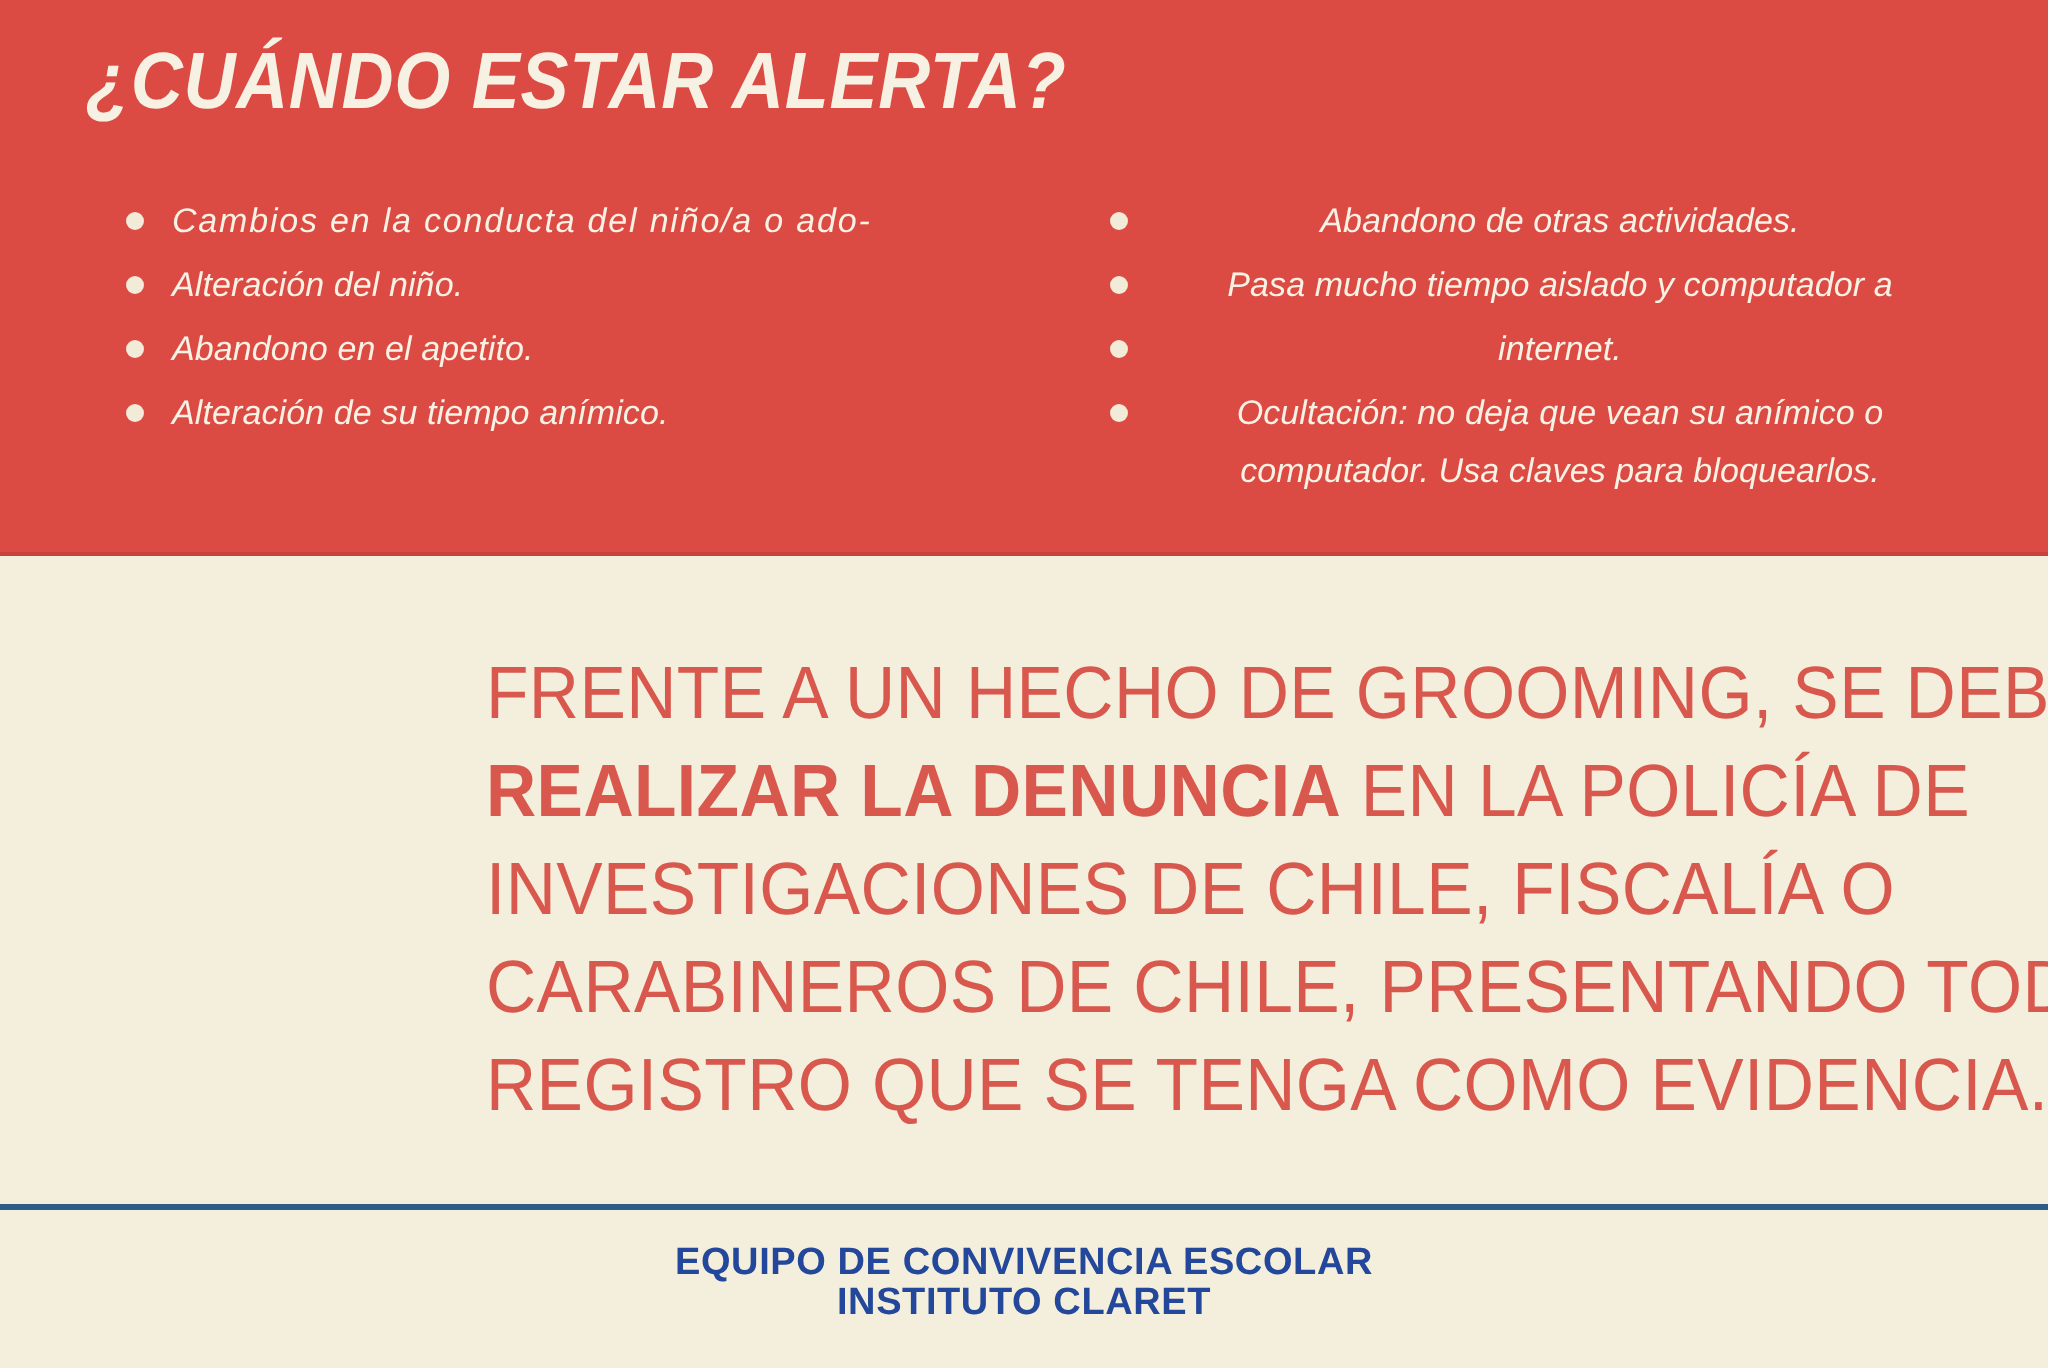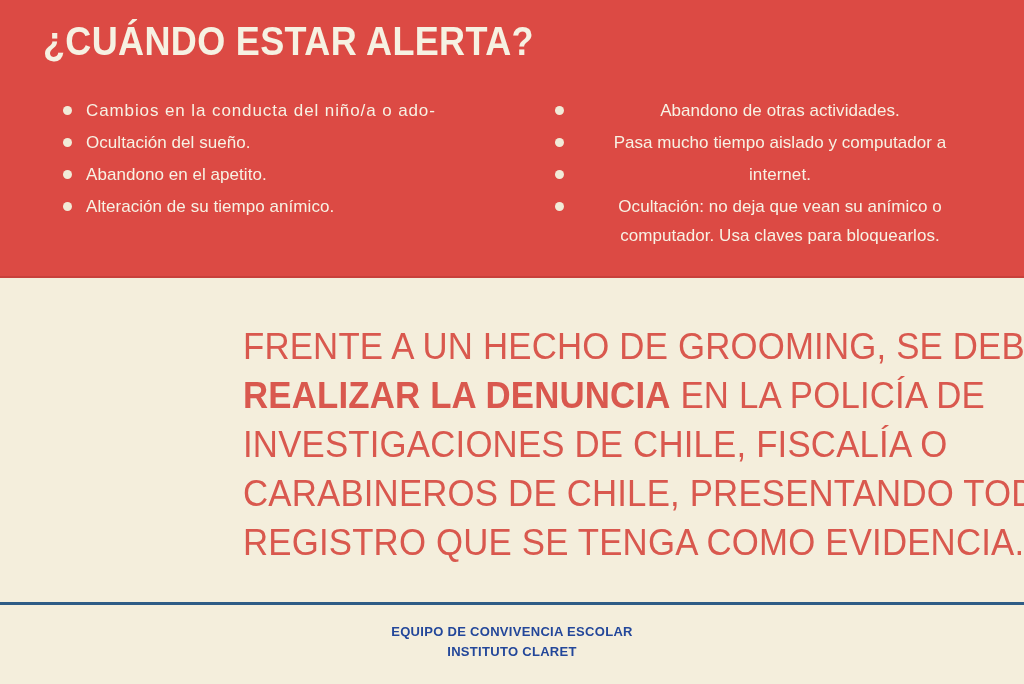--- a/index.html
+++ b/index.html
@@ -24,20 +24,21 @@
 
   
   .alert-band {
     position: absolute;
     left: 0;
     top: 0;
     width: 1024px;
     height: 278px;
     background: #DC4A44;
     box-sizing: border-box;
+    font-style: italic;
   }
   .alert-band-edge {
     position: absolute;
     left: 0;
     bottom: 0;
     width: 1024px;
     height: 2px;
     background: #C8413C;
   }
 
@@ -128,21 +129,21 @@
     background: #2E5C86;
   }
   .footer {
     position: absolute;
     left: 0;
     top: 622px;
     width: 1024px;
     text-align: center;
     color: #23479A;
     font-family: "Liberation Sans Narrow", "Liberation Sans", sans-serif;
-    font-size: 13px;
+    font-size: 19px;
     font-weight: 700;
     line-height: 20px;
     letter-spacing: 0.3px;
   }
   .footer .fline { display: block; }
 </style>
 </head>
 <body>
 
 <div id="poster">
@@ -158,21 +159,21 @@
         <p class="bullet-item two-line">
           <span class="dot"></span>
           <span class="btxt">
             <span class="ln">Cambios en la conducta del niño/a o ado-</span>
           </span>
         </p>
 
         <p class="bullet-item">
           <span class="dot"></span>
           <span class="btxt">
-            <span class="ln">Ocultación del sueño.</span>
+            <span class="ln">Alteración del niño.</span>
           </span>
         </p>
 
         <p class="bullet-item">
           <span class="dot"></span>
           <span class="btxt">
             <span class="ln">Abandono en el apetito.</span>
           </span>
         </p>
 

